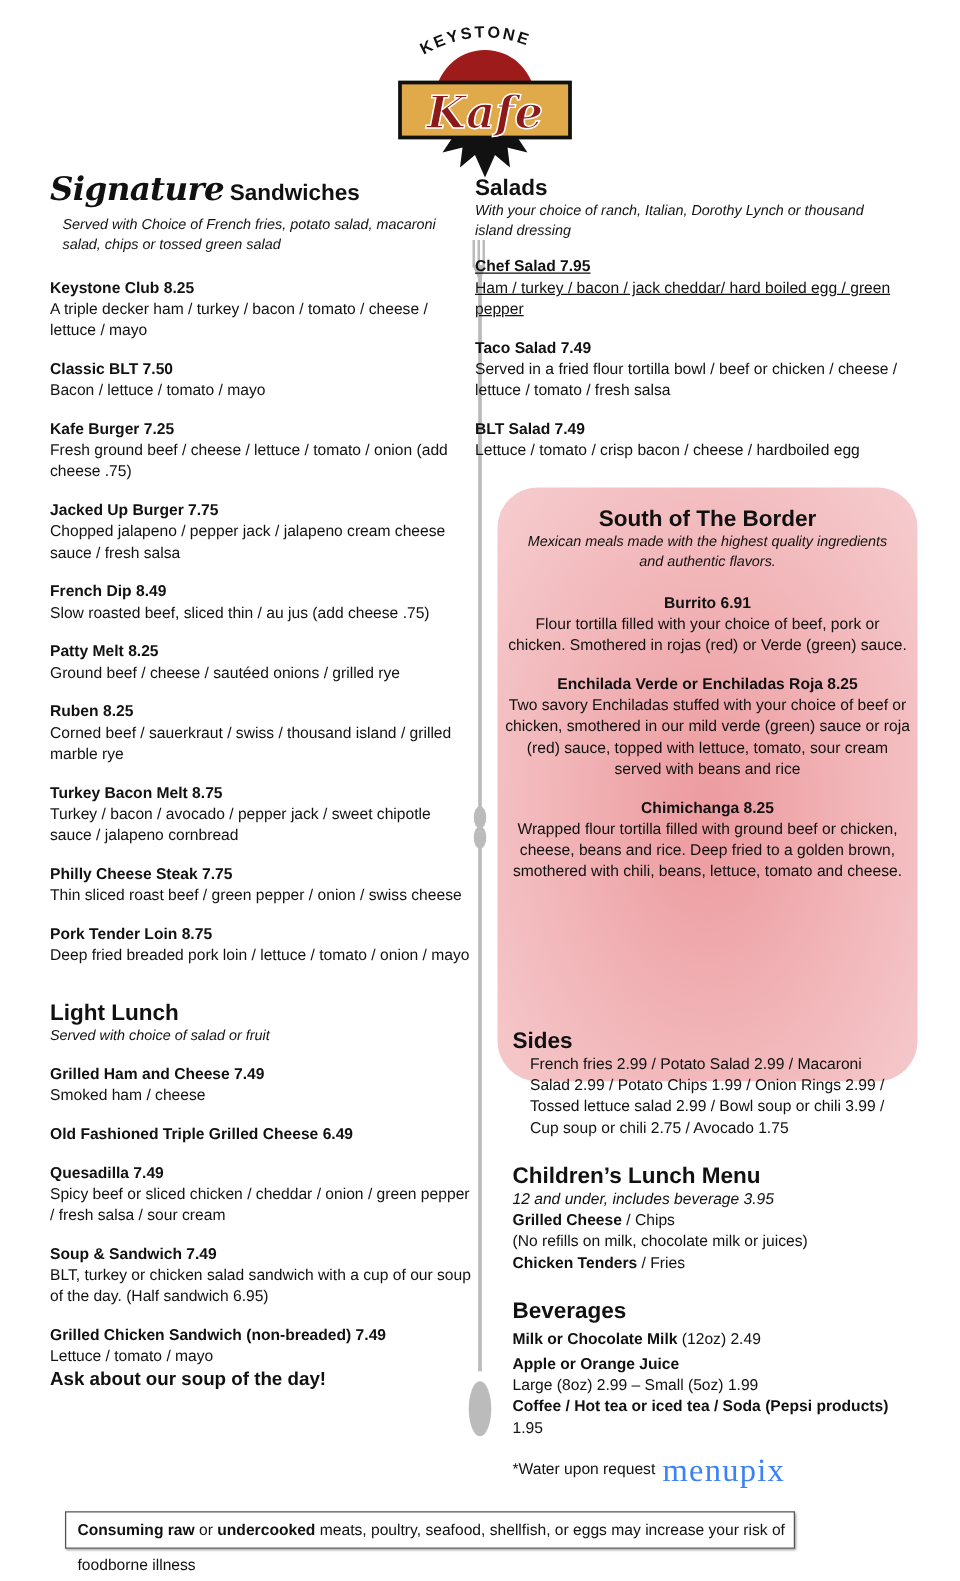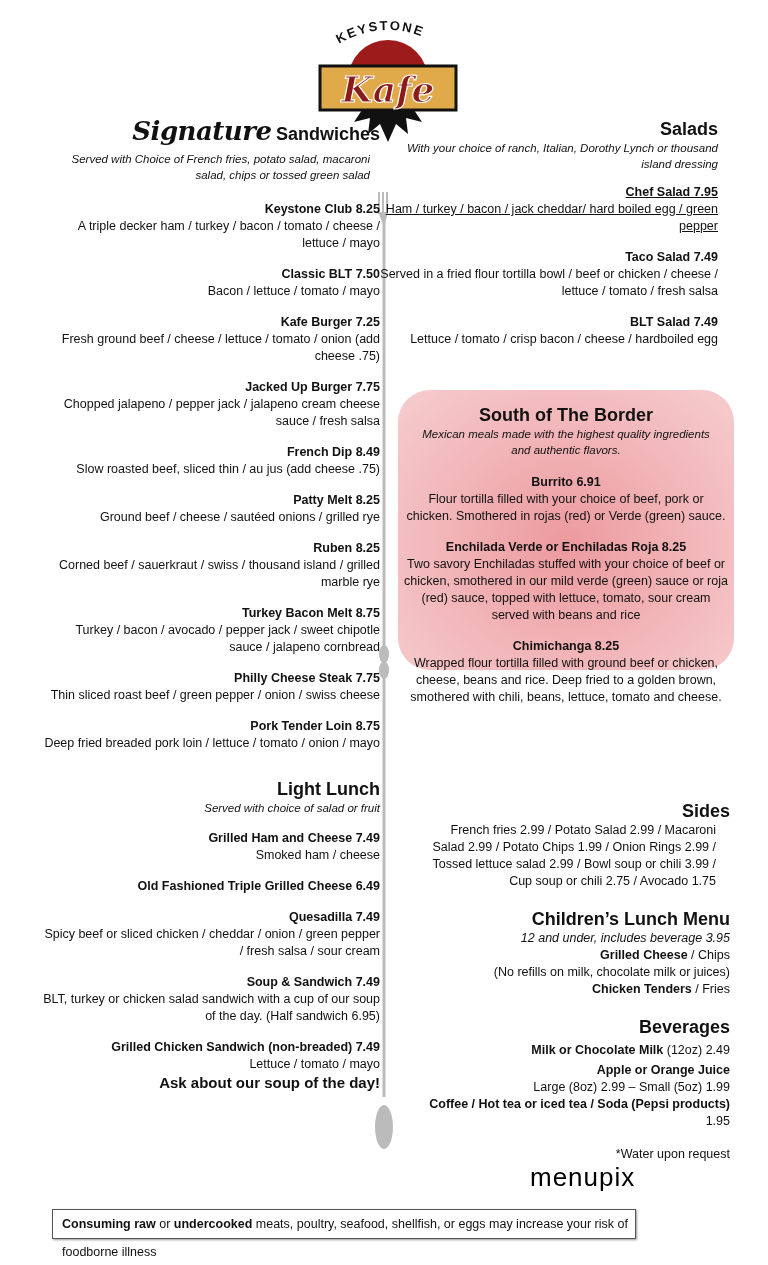--- a/index.html
+++ b/index.html
@@ -1,34 +1,34 @@
 <!DOCTYPE html>
 <html><head>
 <meta charset="utf-8">
 <style>
   html, body { margin:0; padding:0; background:#ffffff; }
   body { width:768px; height:1265px; position:relative; overflow:hidden;
          font-family:"Liberation Sans", "DejaVu Sans", sans-serif; color:#111; }
   .logo { position:absolute; left:318px; top:14px; width:140px; height:130px; }
-  .col { position:absolute; text-align:right; }
+  .col { position:absolute; text-align:left;margin-top:21px; }
   .left { left:40px; width:340px; top:115px; }
   .right { left:380px; width:338px; top:118px; }
   .sec-title { font-weight:bold; font-size:18px; line-height:22px; }
   .sec-sub { font-style:italic; font-size:11.5px; line-height:16px; }
   .item { margin-top:14px; }
   .item-name { font-weight:bold; font-size:12.5px; line-height:17px; }
   .item-desc { font-size:12.5px; line-height:17px; }
   .script { font-family:"DejaVu Serif", serif; font-style:italic; font-weight:bold; font-size:26px; letter-spacing:-0.5px; }
   .utensil { position:absolute; left:374px; top:192px; width:20px; height:960px; }
-  .sotb { position:absolute; left:398px; top:390px; width:336px; height:280px; border-radius:32px;
+  .sotb { position:absolute; left:398px; top:390px; width:336px; height:475px; border-radius:32px;
           background: radial-gradient(ellipse at 50% 55%, #ec9a9e 0%, #f2b7ba 55%, #f6cdcf 100%); }
   .sotb-inner { position:absolute; left:0; top:14px; width:336px; text-align:center; }
   .footer { position:absolute; left:52px; top:1209px; width:584px; height:30px; border:1px solid #555;
             box-shadow:1px 1px 2px #999; font-size:12.5px; line-height:28px; padding-left:9px; box-sizing:border-box; background:#fff; }
-  .watermark { position:absolute; left:530px; top:1162px; font-size:26px; color:#000000; letter-spacing:1px; }
+  .watermark { position:absolute; left:530px; top:1162px; font-size:26px; color:#3b82f6; letter-spacing:1px;font-family:Liberation Serif, serif; }
   .bev-line { font-size:12.5px; line-height:17px; }
 </style>
 </head>
 <body>
 
 <svg class="logo" viewBox="0 0 140 130">
   <polygon points="70,128 62,110 50,120 52,104 36,108 44,96 30,92 110,92 96,96 104,108 88,104 90,120 78,110" fill="#111"></polygon>
   <path d="M30,66 A40,40 0 0 1 110,66 Z" fill="#9e1b1b"></path>
   <rect x="2" y="52" width="136" height="44" fill="#e0a94a" stroke="#111" stroke-width="3"></rect>
   <path d="M14,34 Q70,-2 126,34" fill="none" id="arcp"></path>

